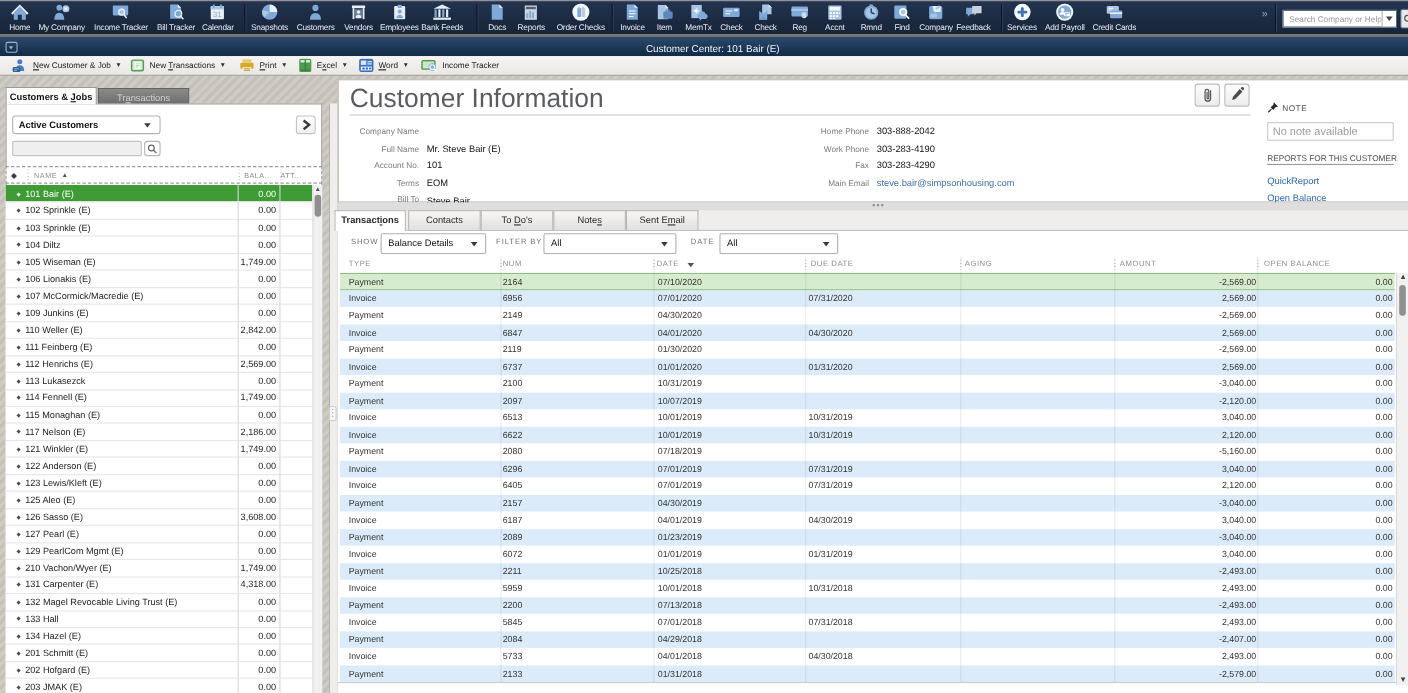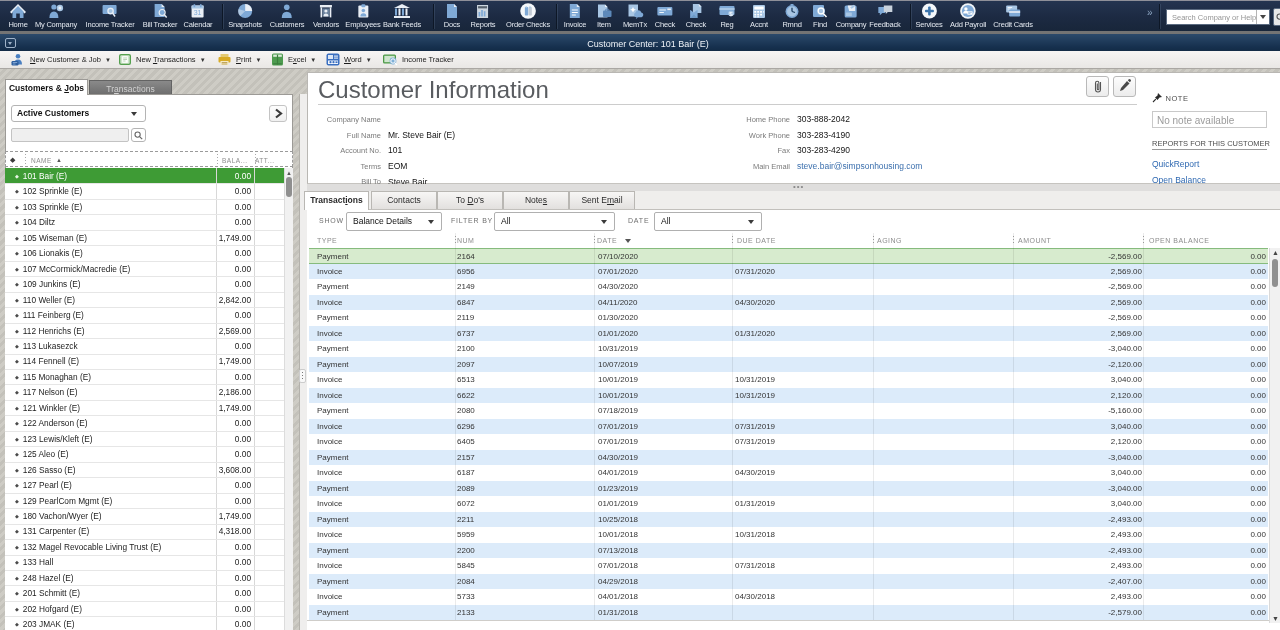--- a/index.html
+++ b/index.html
@@ -648,37 +648,37 @@
       </div>
 <div class="crow">
         <span class="nm">127 Pearl (E)</span>
         <span class="bal">0.00</span>
       </div>
 <div class="crow">
         <span class="nm">129 PearlCom Mgmt (E)</span>
         <span class="bal">0.00</span>
       </div>
 <div class="crow">
-        <span class="nm">180 Vachon/Wyer (E)</span>
+        <span class="nm">210 Vachon/Wyer (E)</span>
         <span class="bal">1,749.00</span>
       </div>
 <div class="crow">
         <span class="nm">131 Carpenter (E)</span>
         <span class="bal">4,318.00</span>
       </div>
 <div class="crow">
         <span class="nm">132 Magel Revocable Living Trust (E)</span>
         <span class="bal">0.00</span>
       </div>
 <div class="crow">
         <span class="nm">133 Hall</span>
         <span class="bal">0.00</span>
       </div>
 <div class="crow">
-        <span class="nm">248 Hazel (E)</span>
+        <span class="nm">134 Hazel (E)</span>
         <span class="bal">0.00</span>
       </div>
 <div class="crow">
         <span class="nm">201 Schmitt (E)</span>
         <span class="bal">0.00</span>
       </div>
 <div class="crow">
         <span class="nm">202 Hofgard (E)</span>
         <span class="bal">0.00</span>
       </div>
@@ -820,21 +820,21 @@
         <span class="c1">Payment</span>
         <span class="c2">2149</span>
         <span class="c3">04/30/2020</span>
         <span class="c4"></span>
         <span class="c5">-2,569.00</span>
         <span class="c6">0.00</span>
       </div>
 <div class="trow blue">
         <span class="c1">Invoice</span>
         <span class="c2">6847</span>
-        <span class="c3">04/11/2020</span>
+        <span class="c3">04/01/2020</span>
         <span class="c4">04/30/2020</span>
         <span class="c5">2,569.00</span>
         <span class="c6">0.00</span>
       </div>
 <div class="trow">
         <span class="c1">Payment</span>
         <span class="c2">2119</span>
         <span class="c3">01/30/2020</span>
         <span class="c4"></span>
         <span class="c5">-2,569.00</span>

